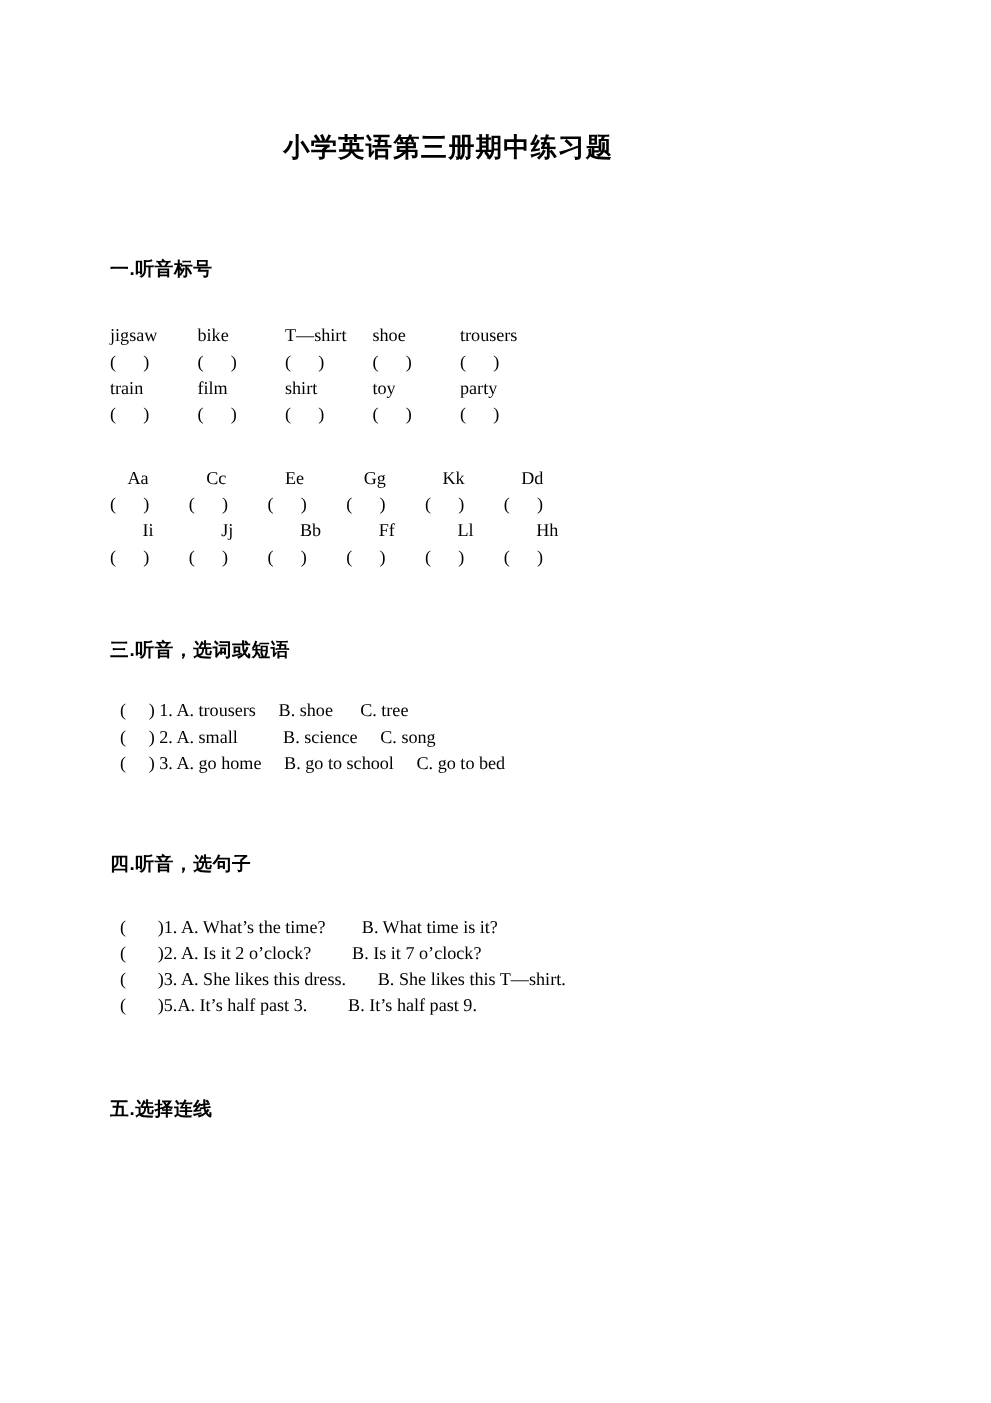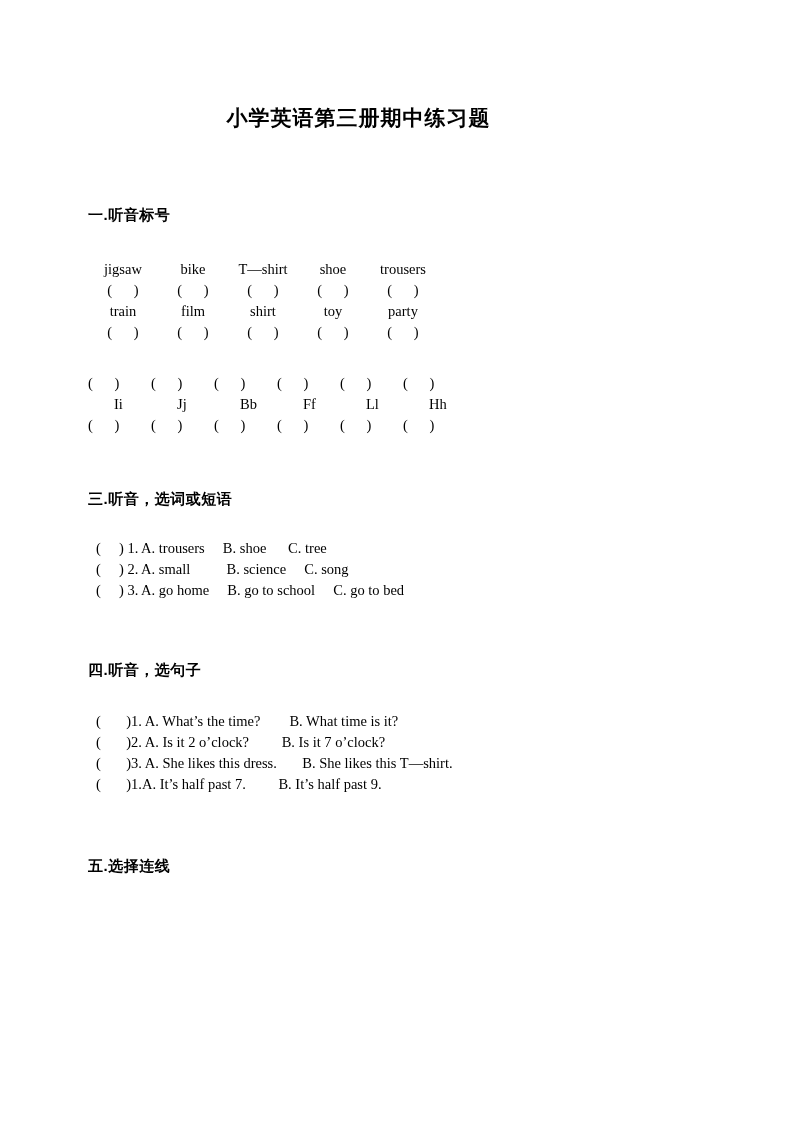--- a/index.html
+++ b/index.html
@@ -56,21 +56,20 @@
   .b5-pos { padding-top: 33px; }
 
   
   .word-row {
     display: flex;
     white-space: pre;
   }
   .word-row .cell {
     width: 70px;
     flex: 0 0 70px;
-    text-align: center;
   }
   .paren-row .cell {
     width: 70px;
     flex: 0 0 70px;
   }
 
   
   .letter-row {
     display: flex;
     white-space: pre;
@@ -131,20 +130,28 @@
     <div class="word-row paren-row">
       <span class="cell">(      )</span>
       <span class="cell">(      )</span>
       <span class="cell">(      )</span>
       <span class="cell">(      )</span>
       <span class="cell">(      )</span>
     </div>
   </div>
 
   <div class="block b2-pos">
+    <div class="letter-row">
+      <span class="cell">Aa</span>
+      <span class="cell">Cc</span>
+      <span class="cell">Ee</span>
+      <span class="cell">Gg</span>
+      <span class="cell">Kk</span>
+      <span class="cell">Dd</span>
+    </div>
     <div class="paren-row2">
       <span class="cell">(      )</span>
       <span class="cell">(      )</span>
       <span class="cell">(      )</span>
       <span class="cell">(      )</span>
       <span class="cell">(      )</span>
       <span class="cell">(      )</span>
     </div>
     <div class="letter-row indent2">
       <span class="cell">Ii</span>
@@ -169,21 +176,21 @@
     <div class="q-line">(     ) 1. A. trousers     B. shoe      C. tree</div>
     <div class="q-line">(     ) 2. A. small          B. science     C. song</div>
     <div class="q-line">(     ) 3. A. go home     B. go to school     C. go to bed</div>
   </div>
 
   <h2 class="section-heading h4-pos">四.听音，选句子</h2>
   <div class="block b4-pos q-indent">
     <div class="q-line">(       )1. A. What’s the time?        B. What time is it?</div>
     <div class="q-line">(       )2. A. Is it 2 o’clock?         B. Is it 7 o’clock?</div>
     <div class="q-line">(       )3. A. She likes this dress.       B. She likes this T—shirt.</div>
-    <div class="q-line">(       )1.A. It’s half past 7.         B. It’s half past 9.</div>
+    <div class="q-line">(       )5.A. It’s half past 3.         B. It’s half past 9.</div>
   </div>
 
   <h2 class="section-heading h5-pos">五.选择连线</h2>
   <div class="block b5-pos q-indent">
     
   </div>
 
 </div>
 
 </body></html>

